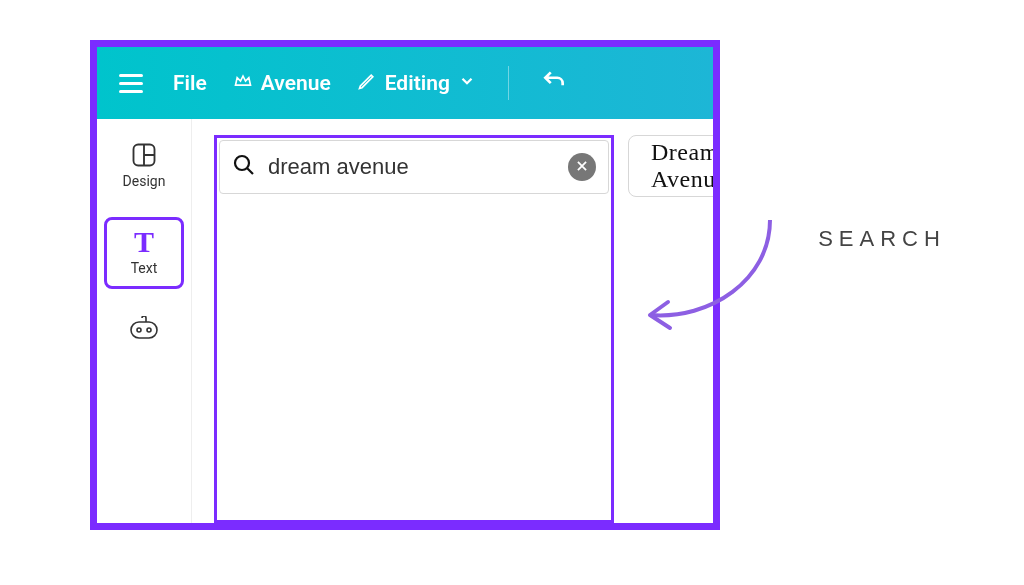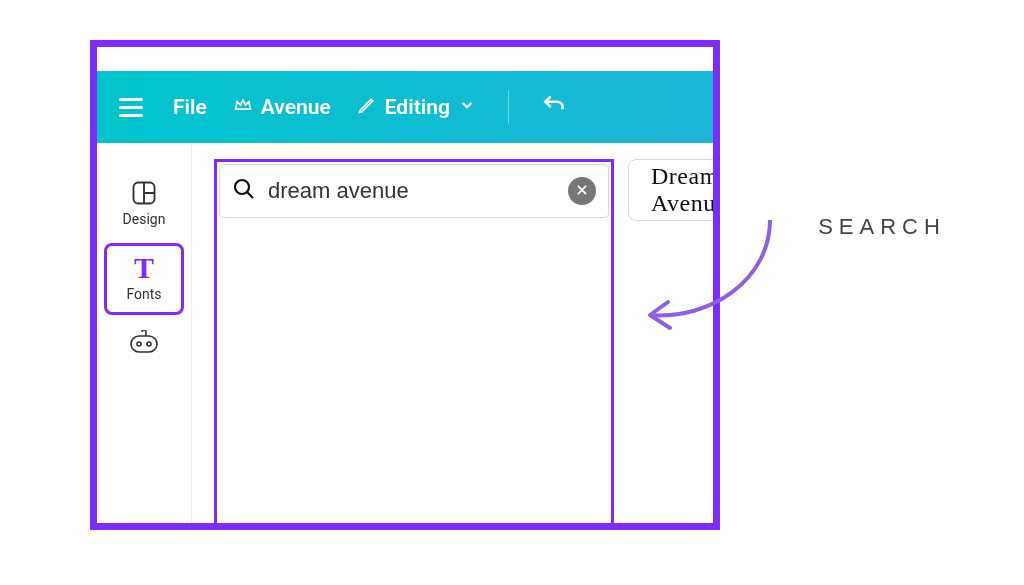--- a/index.html
+++ b/index.html
@@ -22,21 +22,20 @@
     overflow: hidden;
   }
   .topbar {
     height: 72px;
     background: linear-gradient(90deg, #00c4cc 0%, #1db6d6 100%);
     display: flex;
     align-items: center;
     padding: 0 18px;
     gap: 26px;
     color: #fff;
-    margin-top: 24px;
   }
   .hamburger {
     display: flex;
     flex-direction: column;
     gap: 5px;
     cursor: pointer;
     padding: 4px;
   }
   .hamburger span {
     width: 24px;
@@ -65,22 +64,22 @@
   .body-area {
     display: flex;
     height: calc(100% - 72px);
   }
   .sidebar {
     width: 95px;
     border-right: 1px solid #eee;
     display: flex;
     flex-direction: column;
     align-items: center;
-    padding-top: 28px;
-    gap: 6px;
+    padding-top: 14px;
+    gap: 18px;
   }
   .side-item {
     width: 80px;
     display: flex;
     flex-direction: column;
     align-items: center;
     gap: 4px;
     padding: 8px 2px 10px;
     cursor: pointer;
     color: #333;
@@ -173,21 +172,21 @@
     font-size: 24px;
     color: #111;
   }
   .font-dream-avenue { font-family: "Didot", "Bodoni MT", Georgia, serif; font-weight: 400; letter-spacing: 0.5px; }
   .font-abstracted { font-family: "Comic Sans MS", cursive; font-weight: 800; font-size: 22px !important; }
   .font-sweet { font-family: "Poor Richard", Georgia, serif; font-weight: 700; letter-spacing: 0.5px; }
 
   .annotation {
     position: absolute;
     left: 772px;
-    top: 212px;
+    top: 224px;
     width: 220px;
     color: #444;
     font-size: 22px;
     letter-spacing: 6px;
     text-align: center;
     line-height: 1.4;
     font-family: "Helvetica Neue", Arial, sans-serif;
     font-weight: 400;
   }
   .arrow-svg {
@@ -255,21 +254,21 @@
             </svg>
         </div>
         <span>Design</span>
       </div>
 
 
       <div class="side-item text-item active">
         <div class="side-icon">
           <span class="tletter">T</span>
         </div>
-        <span>Fonts</span>
+        <span>Text</span>
       </div>
 
       <div class="side-item">
         <div class="side-icon">
           <svg width="30" height="26" viewBox="0 0 30 26" fill="none" stroke="#333" stroke-width="1.6">
             <rect x="2" y="6" width="26" height="16" rx="8"></rect>
             <circle cx="10" cy="14" r="2"></circle>
               <circle cx="20" cy="14" r="2"></circle>
             <path d="M13 2 a2 2 0 1 1 4 0 v4"></path>
           </svg>

